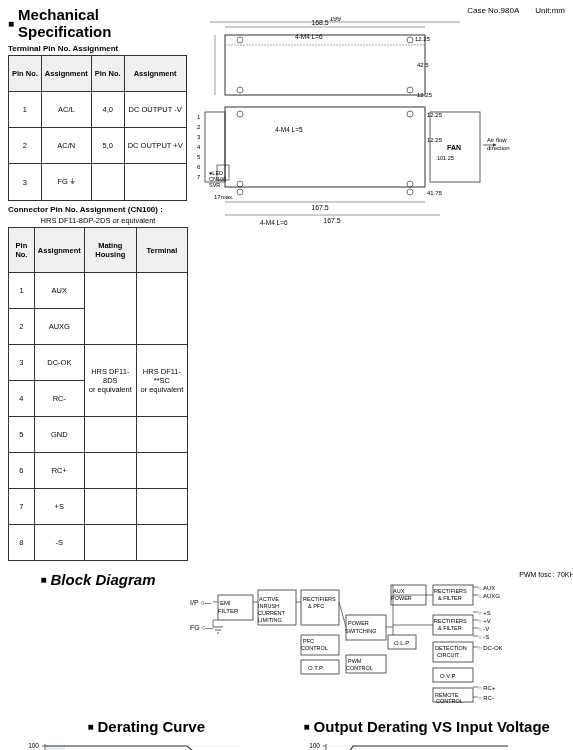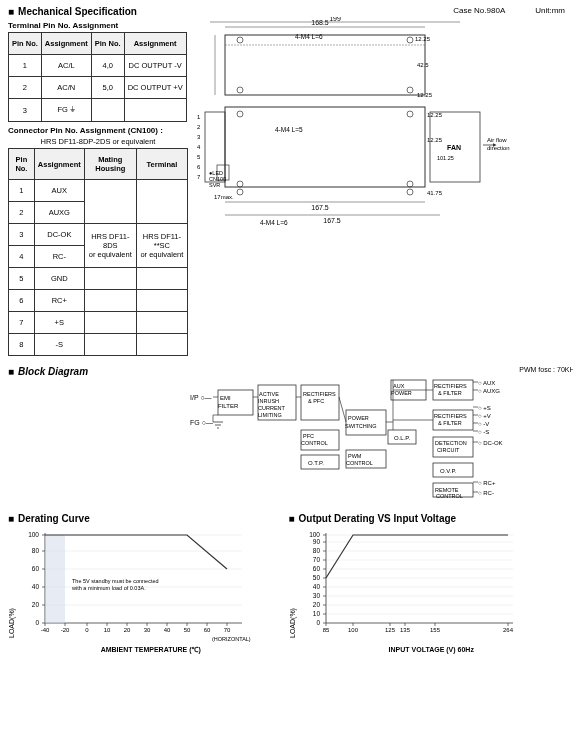--- a/index.html
+++ b/index.html
@@ -11,26 +11,27 @@
       font-size: 9px;
       overflow: hidden;
     }
     .page {
       width: 573px;
       height: 750px;
       padding: 6px 8px;
       position: relative;
     }
     .section-title {
-      font-size: 10px;
+      font-size: 15px;
       font-weight: bold;
       display: flex;
       align-items: center;
       gap: 4px;
       margin-bottom: 4px;
+      justify-content: center;
     }
     .section-title::before {
       content: '■';
       font-size: 10px;
     }
     
     .mechanical-section {
       display: flex;
       width: 100%;
       margin-bottom: 6px;
@@ -46,39 +47,39 @@
       flex-direction: column;
       align-items: flex-end;
     }
     .case-info {
       font-size: 8px;
       text-align: right;
       margin-bottom: 2px;
       width: 100%;
       display: flex;
       justify-content: flex-end;
-      gap: 30px;
+      gap: 16px;
     }
     
     .tables-area {
       margin-top: 2px;
     }
     .table-label {
       font-size: 8px;
       font-weight: bold;
       margin-bottom: 2px;
     }
     table.pin-table {
       border-collapse: collapse;
       font-size: 7.5px;
       margin-bottom: 4px;
     }
     table.pin-table th, table.pin-table td {
       border: 1px solid #333;
-      padding: 6px 3px;
+      padding: 13px 3px;
       text-align: center;
     }
     table.pin-table th {
       background: #f0f0f0;
       font-weight: bold;
     }
     
     .block-section {
       display: flex;
       width: 100%;

